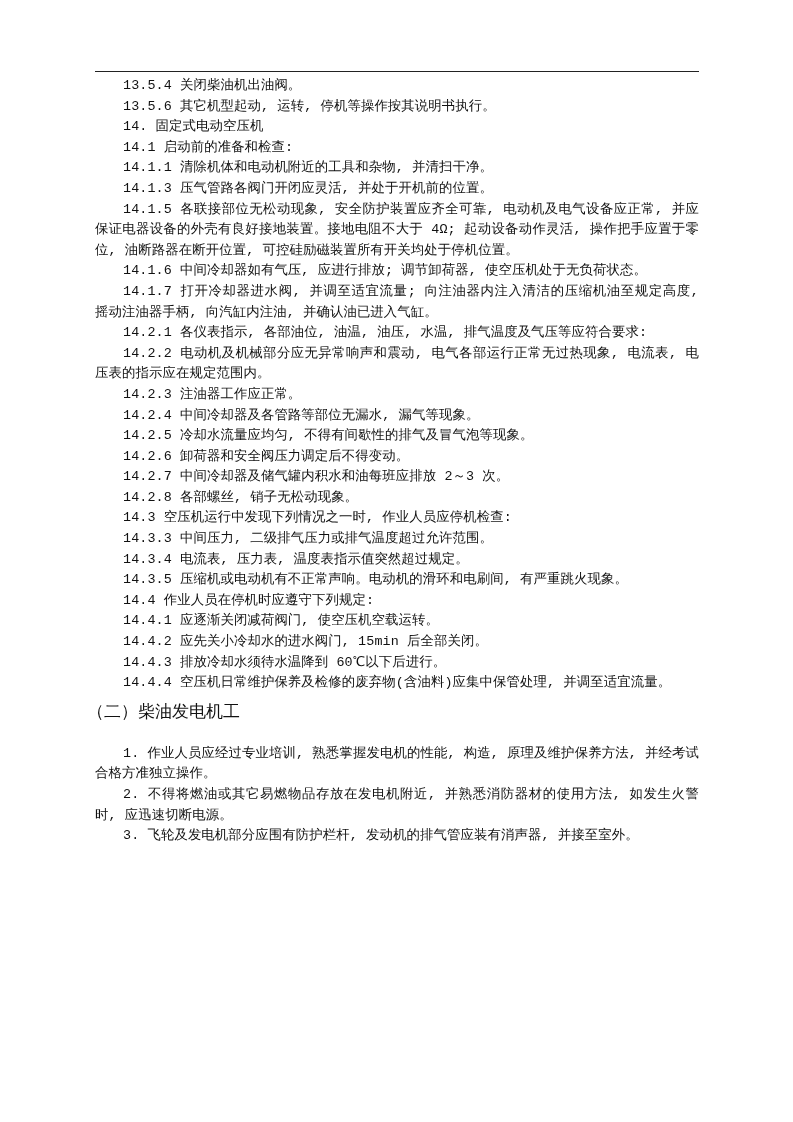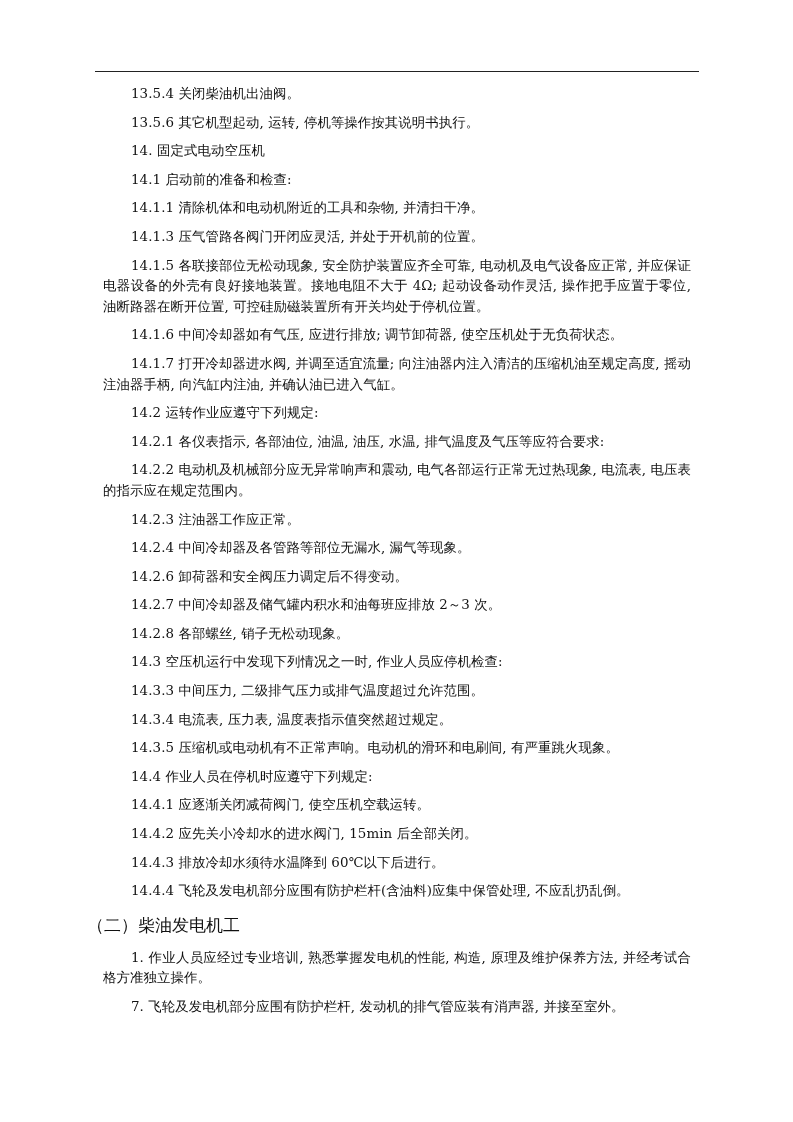--- a/index.html
+++ b/index.html
@@ -1,52 +1,53 @@
 <!DOCTYPE html>
 <html><head>
   <meta charset="utf-8">
   <style>
     html, body { margin: 0; padding: 0; background: #ffffff; }
     body { width: 793px; height: 1122px; position: relative; overflow: hidden;
       font-family: "DejaVu Serif", "Liberation Serif", serif; color: #111; }
     .rule { position: absolute; left: 95px; top: 71px; width: 604px; height: 0; border-top: 1px solid #222; }
     .content { position: absolute; left: 95px; top: 76px; width: 604px; }
-    .p { font-size: 13.4px; line-height: 20.6px; text-indent: 28px; margin: 8px; text-align: justify; letter-spacing: 0.1px; }
-    .h2 { font-family: "DejaVu Sans", "Liberation Sans", sans-serif; font-size: 17px; line-height: 30px; margin: 2px 0 2px -8px; font-weight: normal; }
+    .p { font-size: 13.4px; line-height: 20.6px; text-indent: 28px; margin: 0; text-align: justify; letter-spacing: 0.1px; font-family: Liberation Mono, monospace; }
+    .h2 { font-family: "DejaVu Sans", "Liberation Sans", sans-serif; font-size: 17px; line-height: 30px; margin: 2px 0 18px -8px; font-weight: normal; }
   </style>
 </head>
 <body>
 
 <div class="rule"></div>
 
 <div class="content">
   <p class="p">13.5.4 关闭柴油机出油阀。</p>
   <p class="p">13.5.6 其它机型起动, 运转, 停机等操作按其说明书执行。</p>
   <p class="p">14. 固定式电动空压机</p>
   <p class="p">14.1 启动前的准备和检查:</p>
   <p class="p">14.1.1 清除机体和电动机附近的工具和杂物, 并清扫干净。</p>
   <p class="p">14.1.3 压气管路各阀门开闭应灵活, 并处于开机前的位置。</p>
   <p class="p">14.1.5 各联接部位无松动现象, 安全防护装置应齐全可靠, 电动机及电气设备应正常, 并应保证电器设备的外壳有良好接地装置。接地电阻不大于 4Ω; 起动设备动作灵活, 操作把手应置于零位, 油断路器在断开位置, 可控硅励磁装置所有开关均处于停机位置。</p>
   <p class="p">14.1.6 中间冷却器如有气压, 应进行排放; 调节卸荷器, 使空压机处于无负荷状态。</p>
   <p class="p">14.1.7 打开冷却器进水阀, 并调至适宜流量; 向注油器内注入清洁的压缩机油至规定高度, 摇动注油器手柄, 向汽缸内注油, 并确认油已进入气缸。</p>
-  <p class="p">14.2 运转作业应遵守下列规定:</p>
   <p class="p">14.2.1 各仪表指示, 各部油位, 油温, 油压, 水温, 排气温度及气压等应符合要求:</p>
   <p class="p">14.2.2 电动机及机械部分应无异常响声和震动, 电气各部运行正常无过热现象, 电流表, 电压表的指示应在规定范围内。</p>
   <p class="p">14.2.3 注油器工作应正常。</p>
   <p class="p">14.2.4 中间冷却器及各管路等部位无漏水, 漏气等现象。</p>
+  <p class="p">14.2.5 冷却水流量应均匀, 不得有间歇性的排气及冒气泡等现象。</p>
   <p class="p">14.2.6 卸荷器和安全阀压力调定后不得变动。</p>
   <p class="p">14.2.7 中间冷却器及储气罐内积水和油每班应排放 2～3 次。</p>
   <p class="p">14.2.8 各部螺丝, 销子无松动现象。</p>
   <p class="p">14.3 空压机运行中发现下列情况之一时, 作业人员应停机检查:</p>
   <p class="p">14.3.3 中间压力, 二级排气压力或排气温度超过允许范围。</p>
   <p class="p">14.3.4 电流表, 压力表, 温度表指示值突然超过规定。</p>
   <p class="p">14.3.5 压缩机或电动机有不正常声响。电动机的滑环和电刷间, 有严重跳火现象。</p>
   <p class="p">14.4 作业人员在停机时应遵守下列规定:</p>
   <p class="p">14.4.1 应逐渐关闭减荷阀门, 使空压机空载运转。</p>
   <p class="p">14.4.2 应先关小冷却水的进水阀门, 15min 后全部关闭。</p>
   <p class="p">14.4.3 排放冷却水须待水温降到 60℃以下后进行。</p>
-  <p class="p">14.4.4 飞轮及发电机部分应围有防护栏杆(含油料)应集中保管处理, 不应乱扔乱倒。</p>
+  <p class="p">14.4.4 空压机日常维护保养及检修的废弃物(含油料)应集中保管处理, 并调至适宜流量。</p>
 
   <h2 class="h2">（二）柴油发电机工</h2>
 
   <p class="p">1. 作业人员应经过专业培训, 熟悉掌握发电机的性能, 构造, 原理及维护保养方法, 并经考试合格方准独立操作。</p>
-  <p class="p">7. 飞轮及发电机部分应围有防护栏杆, 发动机的排气管应装有消声器, 并接至室外。</p>
+  <p class="p">2. 不得将燃油或其它易燃物品存放在发电机附近, 并熟悉消防器材的使用方法, 如发生火警时, 应迅速切断电源。</p>
+  <p class="p">3. 飞轮及发电机部分应围有防护栏杆, 发动机的排气管应装有消声器, 并接至室外。</p>
 </div>
 
 </body></html>

